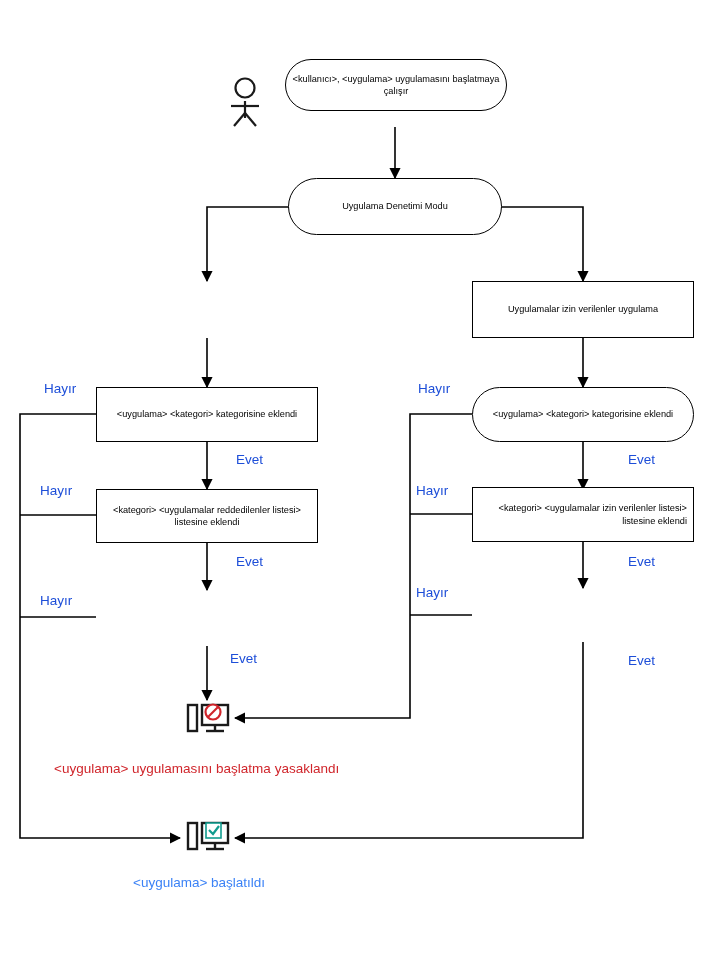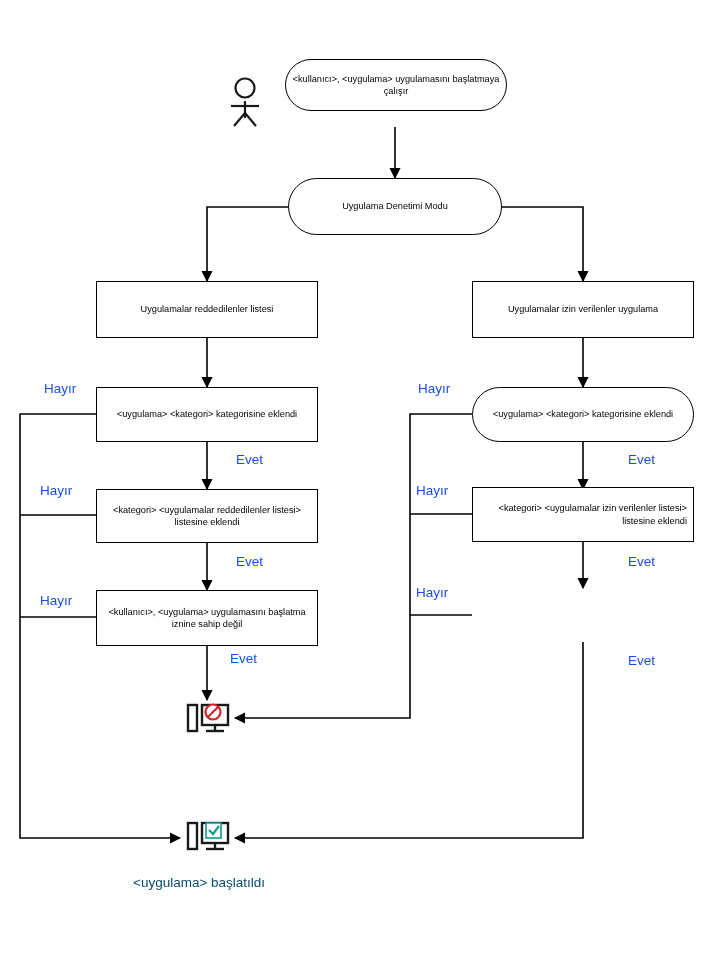--- a/index.html
+++ b/index.html
@@ -52,21 +52,21 @@
   }
   .caption {
     position: absolute;
     font-size: 13.5px;
     white-space: nowrap;
   }
   .caption.deny {
     color: #d0252b;
   }
   .caption.allow {
-    color: #0c4a6e;
+    color: #3b82f6;
   }
   .node span {
     display: block;
   }
 </style>
 </head>
 <body>
 
 <div id="canvas">
 
@@ -132,23 +132,20 @@
   </svg>
 
   <div class="node pill" style="left:285px; top:59px; width:222px; height:52px;">
     <span>&lt;kullanıcı&gt;, &lt;uygulama&gt; uygulamasını başlatmaya çalışır</span>
   </div>
 
   <div class="node pill" style="left:288px; top:178px; width:214px; height:57px;">
     <span>Uygulama Denetimi Modu</span>
   </div>
 
-  <div class="node rect" style="left:96px; top:281px; width:222px; height:57px;">
-    <span>Uygulamalar reddedilenler listesi</span>
-  </div>
 
   <div class="node rect" style="left:472px; top:281px; width:222px; height:57px;">
     <span>Uygulamalar izin verilenler uygulama</span>
   </div>
 
   <div class="node rect" style="left:96px; top:387px; width:222px; height:55px;">
     <span>&lt;uygulama&gt; &lt;kategori&gt; kategorisine eklendi</span>
   </div>
 
   <div class="node pill" style="left:472px; top:387px; width:222px; height:55px;">
@@ -156,36 +153,34 @@
   </div>
 
   <div class="node rect" style="left:96px; top:489px; width:222px; height:54px;">
     <span>&lt;kategori&gt; &lt;uygulamalar reddedilenler listesi&gt; listesine eklendi</span>
   </div>
 
   <div class="node rect" style="left:472px; top:487px; width:222px; height:55px;text-align:right;">
     <span>&lt;kategori&gt; &lt;uygulamalar izin verilenler listesi&gt; listesine eklendi</span>
   </div>
 
-  <div class="node rect" style="left:96px; top:590px; width:222px; height:56px;">
-    <span>&lt;kullanıcı&gt;, &lt;uygulama&gt; uygulamasını başlatma iznine sahip değil</span>
-  </div>
 
 
   <div class="label" style="left:44px; top:381px;">Hayır</div>
   <div class="label" style="left:40px; top:483px;">Hayır</div>
   <div class="label" style="left:40px; top:593px;">Hayır</div>
 
   <div class="label" style="left:236px; top:452px;">Evet</div>
   <div class="label" style="left:236px; top:554px;">Evet</div>
   <div class="label" style="left:230px; top:651px;">Evet</div>
 
   <div class="label" style="left:418px; top:381px;">Hayır</div>
   <div class="label" style="left:416px; top:483px;">Hayır</div>
   <div class="label" style="left:416px; top:585px;">Hayır</div>
 
   <div class="label" style="left:628px; top:452px;">Evet</div>
   <div class="label" style="left:628px; top:554px;">Evet</div>
   <div class="label" style="left:628px; top:653px;">Evet</div>
 
+  <div class="caption deny" style="left:54px; top:761px;">&lt;uygulama&gt; uygulamasını başlatma yasaklandı</div>
   <div class="caption allow" style="left:133px; top:875px;">&lt;uygulama&gt; başlatıldı</div>
 
 </div>
 
 </body></html>

